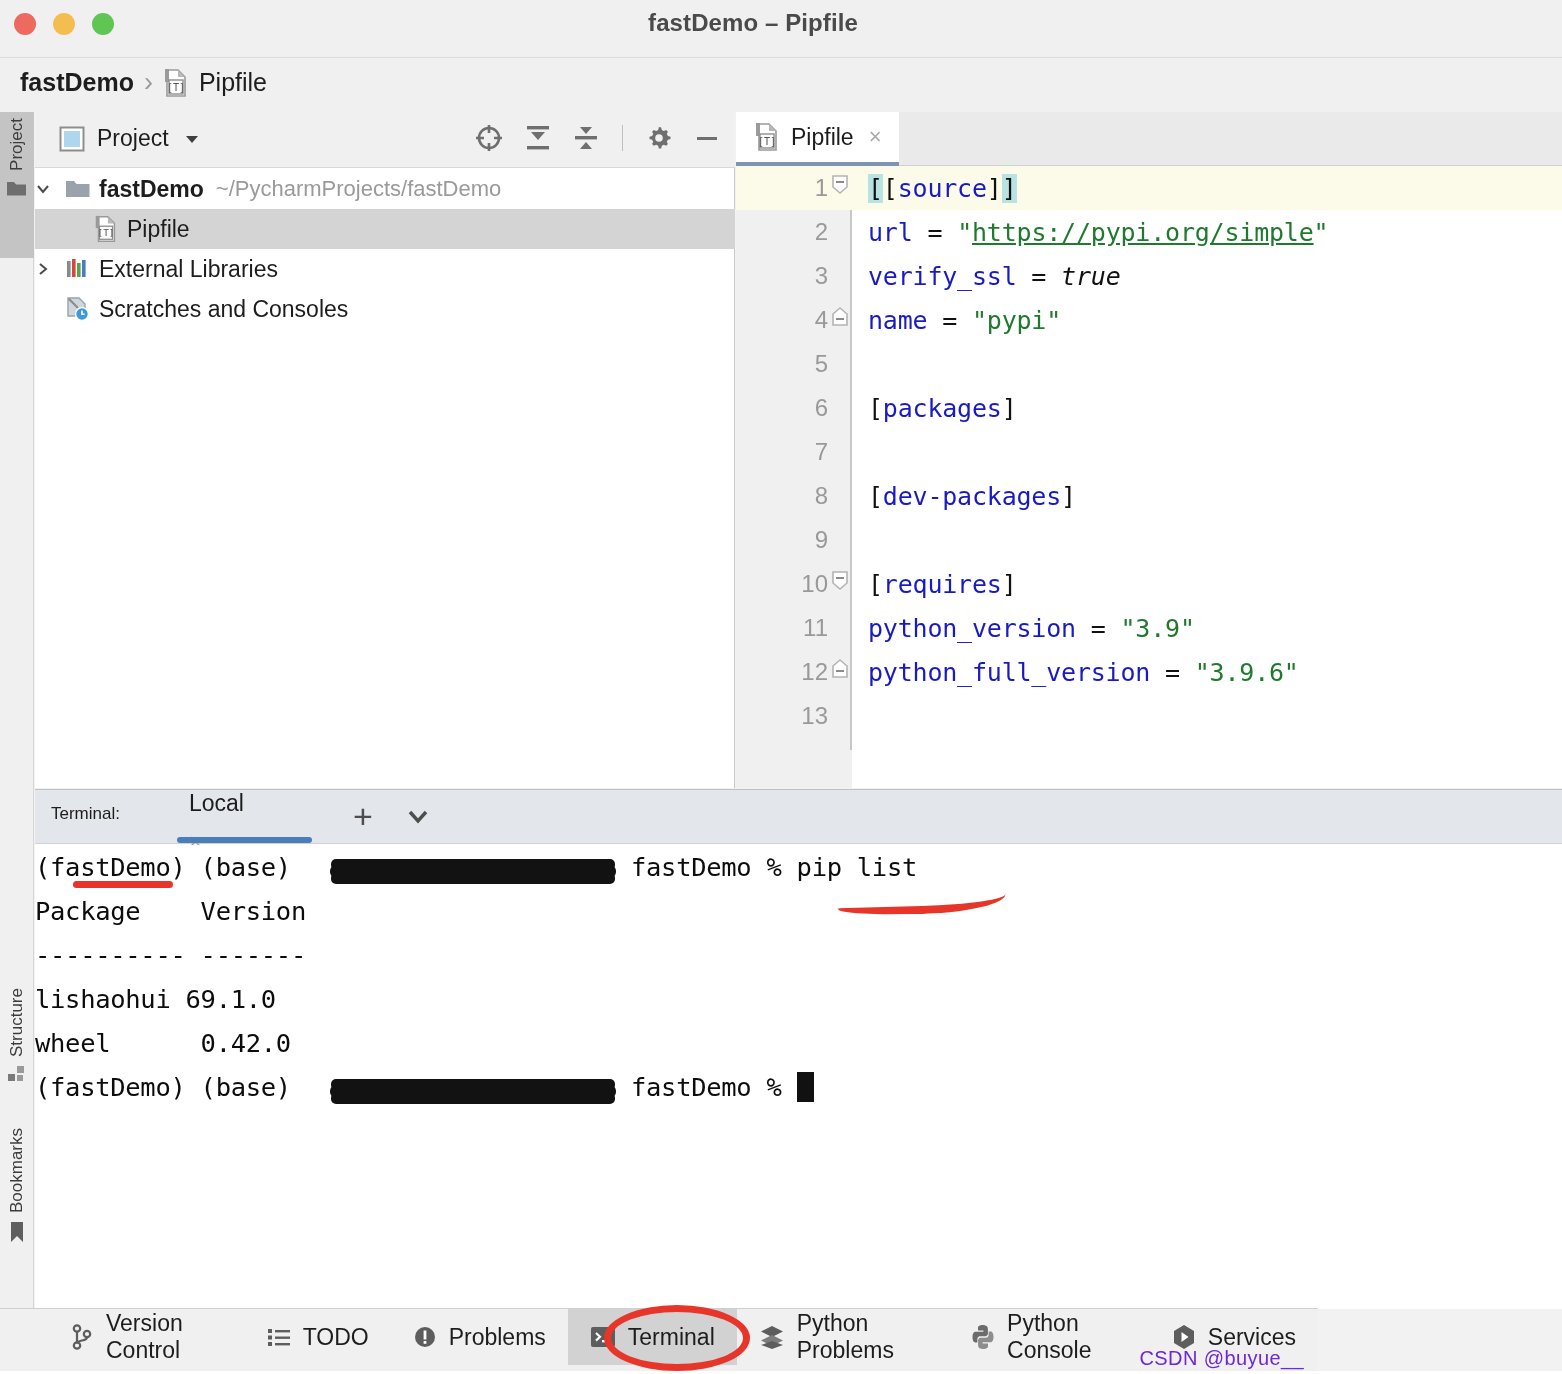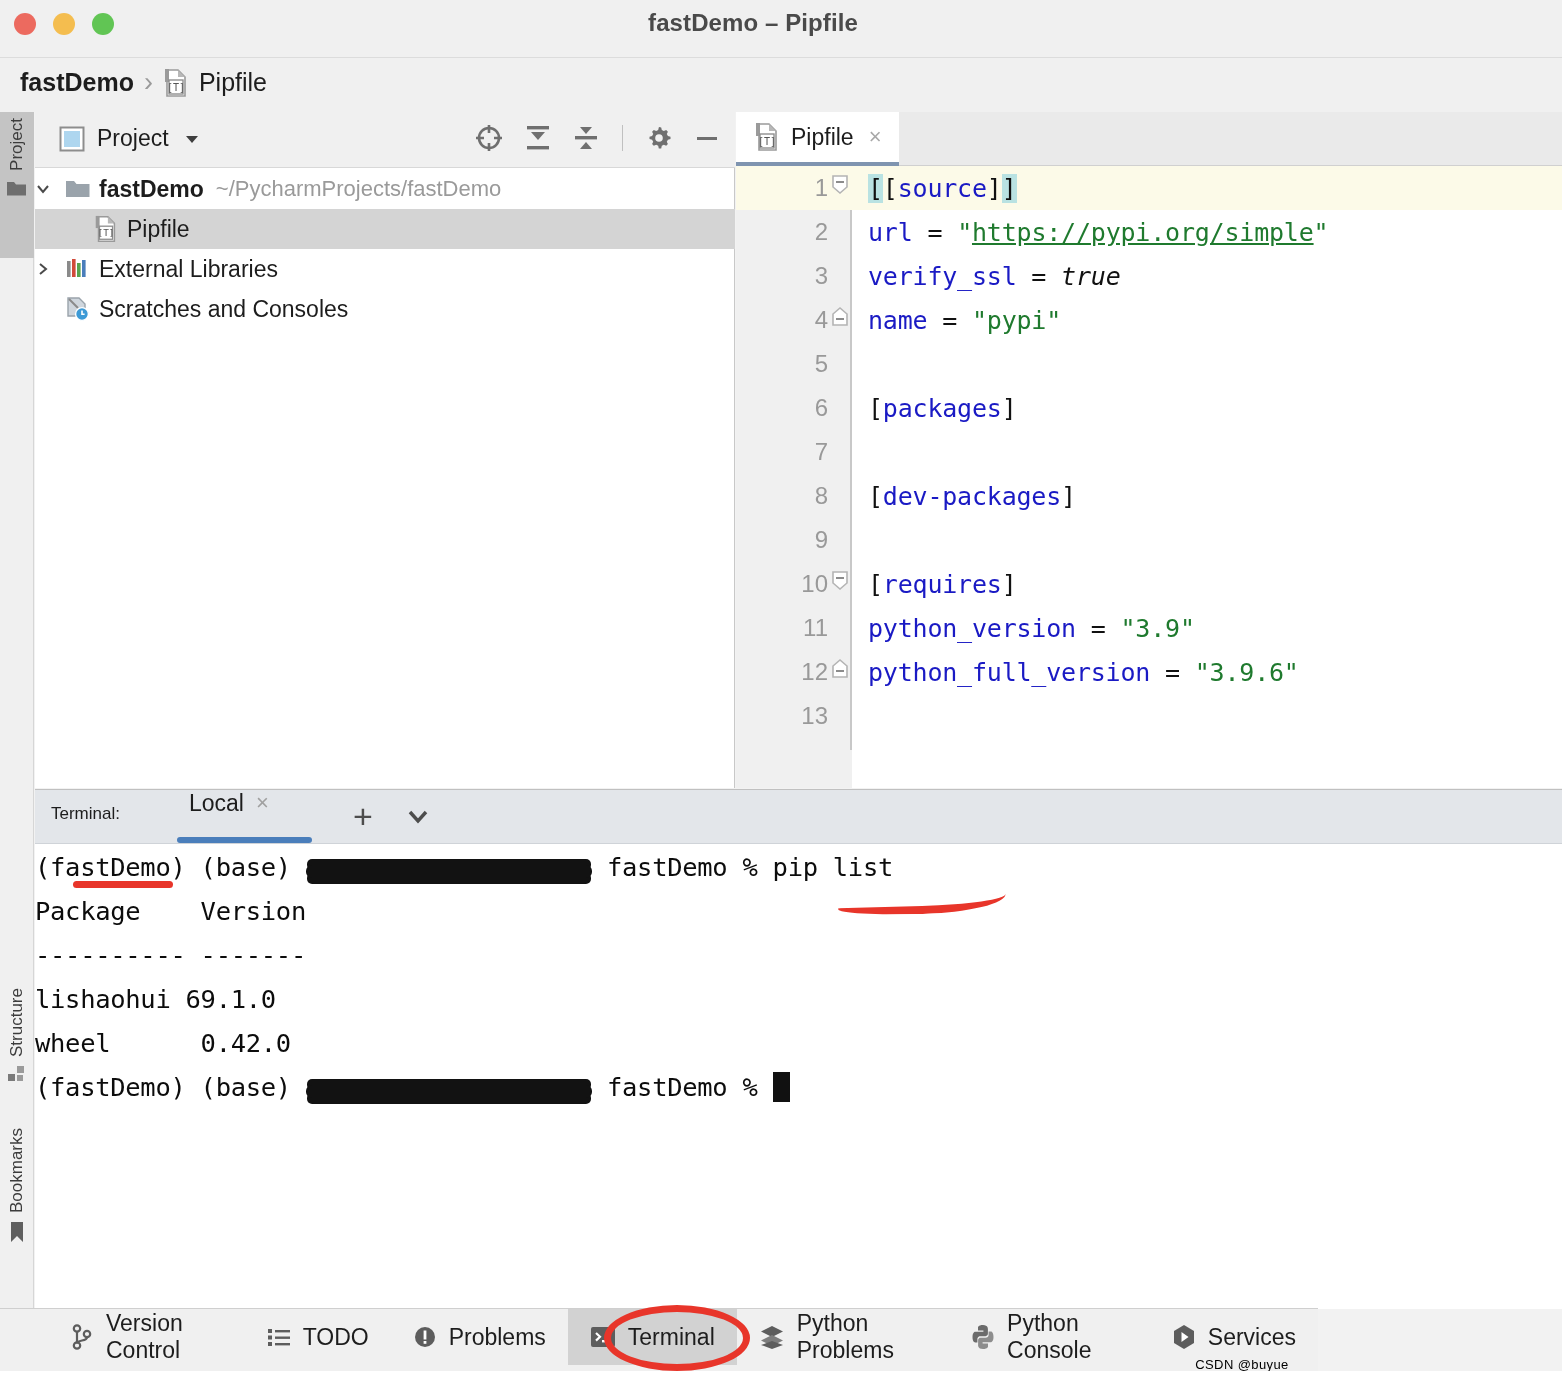--- a/index.html
+++ b/index.html
@@ -154,41 +154,42 @@
     border-top: 1px solid #c0c0c0;
   }
   .term-header {
     position: absolute; left: 0; top: 0; width: 1527px; height: 54px;
     background: #e3e6ea;
     border-bottom: 1px solid #cfd3d8;
   }
   .term-label { position: absolute; left: 16px; top: 14px; font-size: 17px; color: #1d1d1d; }
   .term-tab {
     position: absolute; left: 140px; top: 0; height: 60px;
-    display: flex; align-items: flex-start; gap: 12px; padding: 0 14px;
+    display: flex; align-items: flex-start; gap: 12px; padding: 0 14px; flex-direction: column;
   }
   .term-tab-text { font-size: 23px; color: #1d1d1d; }
   .term-tab-underline { position: absolute; left: 142px; top: 47px; width: 135px; height: 6px; background: #4a7ebb; border-radius: 3px; }
   .term-tab-close { font-size: 22px; color: #a0a0a0; }
   .term-plus { position: absolute; left: 318px; top: 9px; font-size: 34px; color: #4d4d4d; line-height: 34px; }
   .term-chev { position: absolute; left: 368px; top: 14px; }
 
   .term-body { position: absolute; left: 0; top: 55px; width: 1527px; height: 464px; background: #ffffff; }
   .tline {
     position: relative; height: 44px;
     font-family: "DejaVu Sans Mono", monospace;
     font-size: 25.5px; color: #0c0c0c;
     white-space: pre;
     display: flex; align-items: center;
     letter-spacing: -0.3px;
   }
   .redact {
     display: inline-block;
     position: relative;
     color: transparent;
+    margin-left: 24px;
   }
   .redact::after {
     content: "";
     position: absolute; left: 0; top: 42%;
     width: 100%; height: 13px;
     background: #121212;
     border-radius: 6px;
     box-shadow: 0 -7px 0 -1px #121212, 0 7px 0 -1px #121212;
   }
   .caret { display: inline-block; width: 17px; height: 30px; background: #111; vertical-align: -5px; }
@@ -218,23 +219,22 @@
   }
   .sb-items { position: absolute; left: 48px; top: 0; height: 56px; display: flex; align-items: center; gap: 0; }
   .sb-btn {
     display: flex; align-items: center; gap: 12px;
     height: 56px; padding: 0 22px;
     font-size: 23px; color: #1d1d1d;
   }
   .sb-btn.active { background: #d2d2d2; }
   .watermark {
     position: absolute; right: 14px; top: 38px;
-    font-size: 13px; color: #000000;
+    font-size: 20px; color: #6d28d9;
     letter-spacing: .4px;
-    margin-top: 10px;
   }
   .sb-bottomline { position: absolute; left: 0; top: 62px; width: 1562px; height: 4px; background: #ffffff; }
 
   svg { display: block; }
 </style>
 </head>
 <body>
 
 <div class="app">
 

